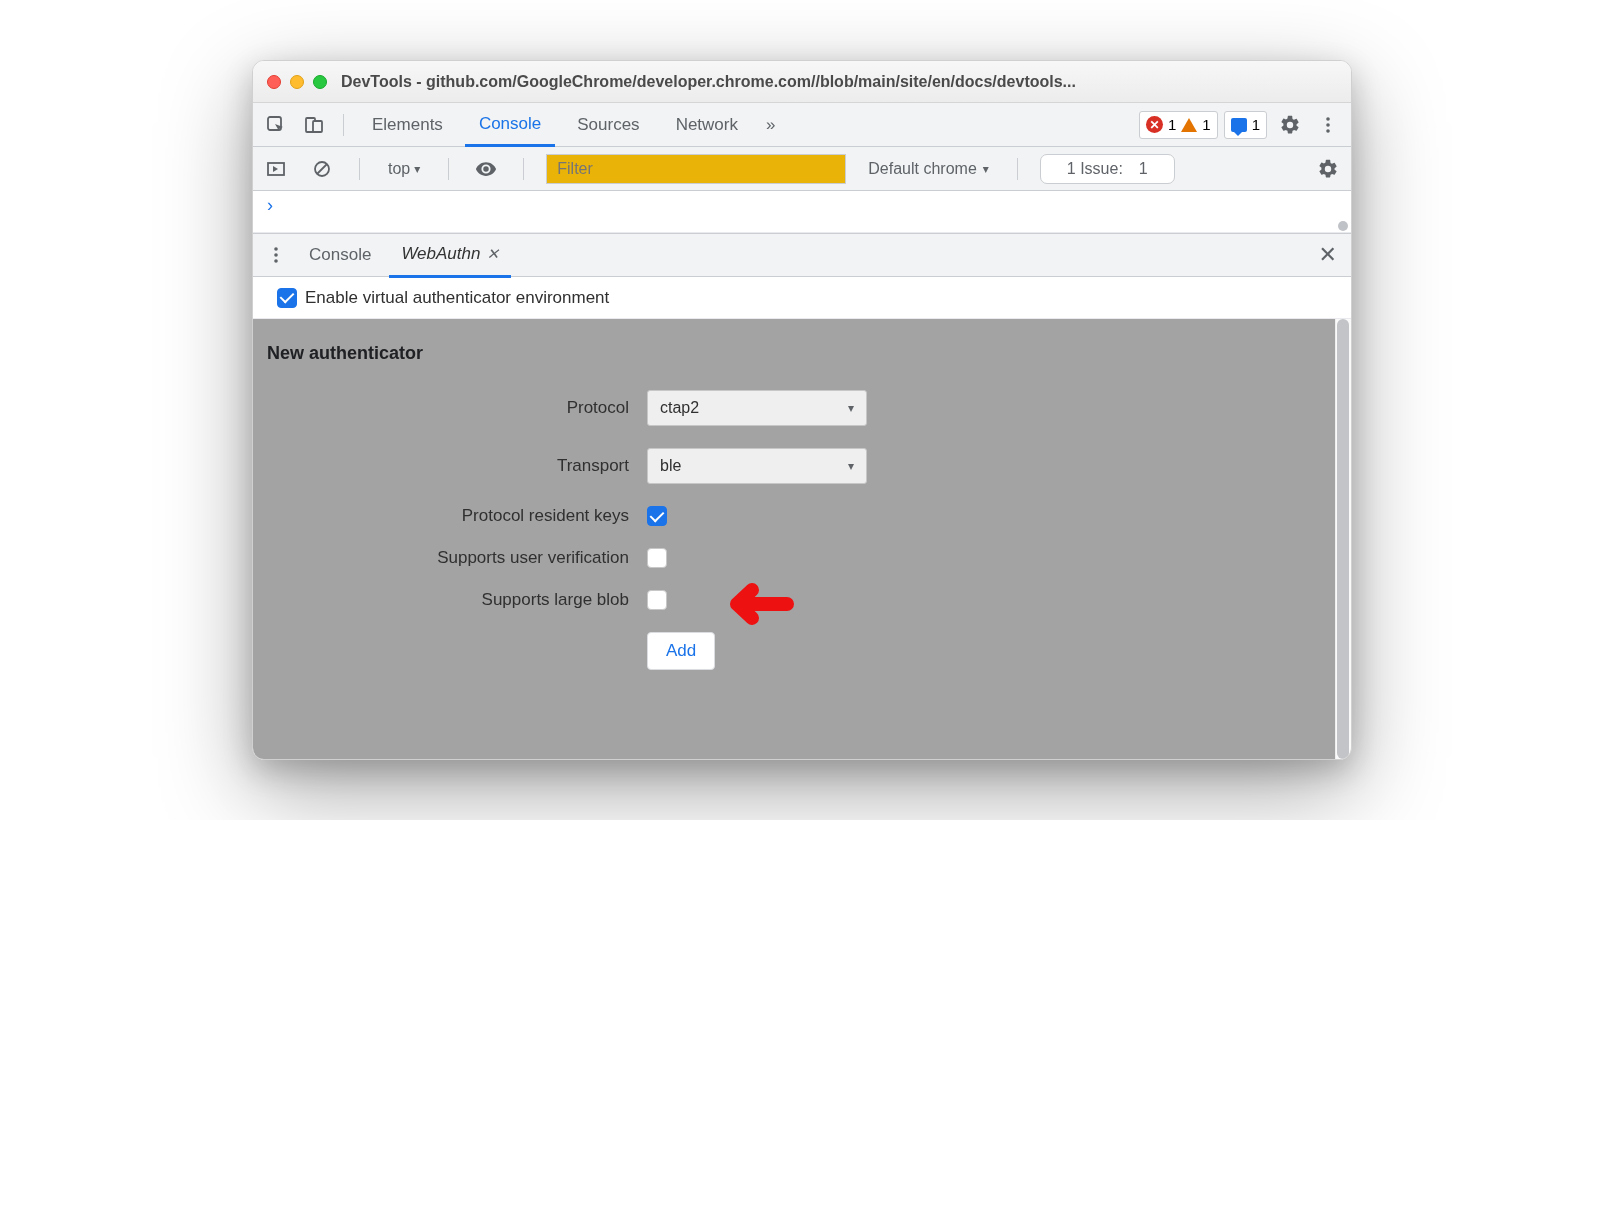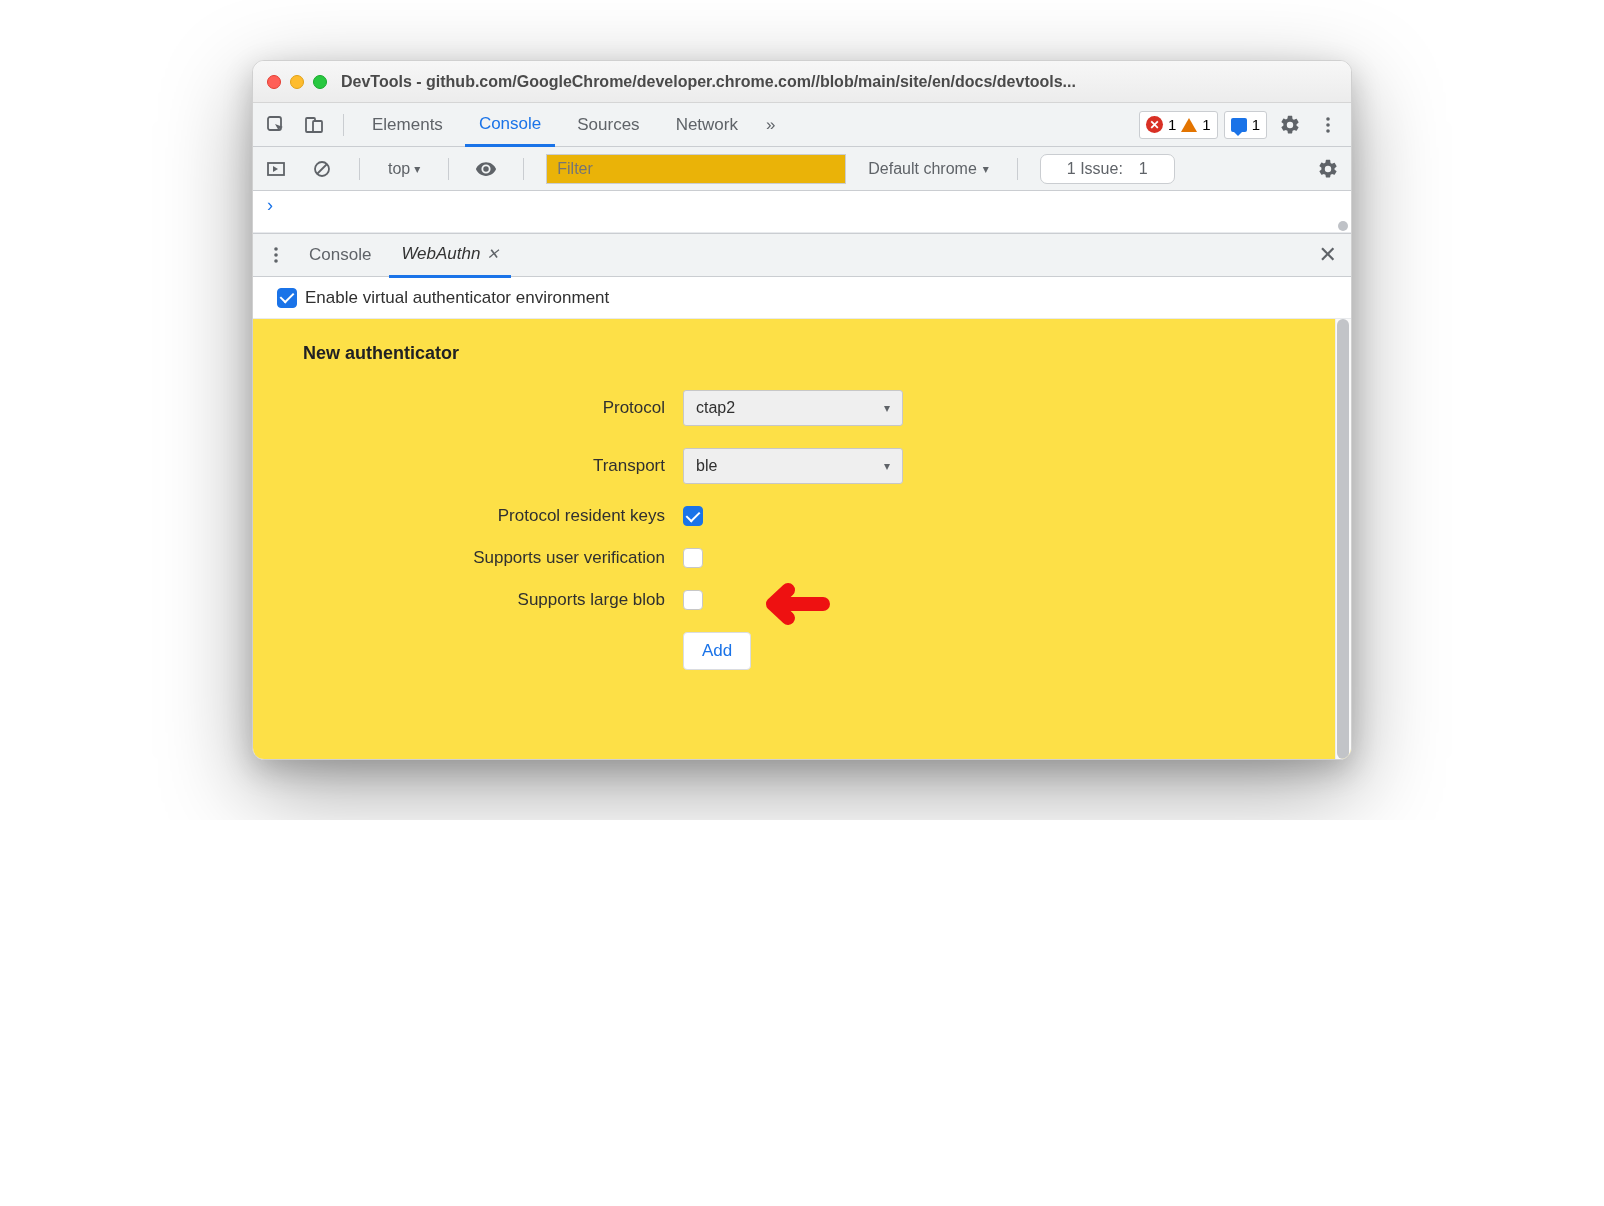--- a/index.html
+++ b/index.html
@@ -74,21 +74,21 @@
     .drawer-tab .close-small{font-size:15px;color:#5f6368;}
     
     .enable-row{
       height:42px;display:flex;align-items:center;padding:0 24px;gap:8px;
       border-bottom:1px solid #e8eaed;background:#fff;font-size:17px;color:#303030;
     }
     .chk{width:20px;height:20px;border-radius:4px;border:1px solid #c7c7c7;display:flex;align-items:center;justify-content:center;cursor:pointer;background:#fff;flex-shrink:0;}
     .chk.checked{background:#1a73e8;border-color:#1a73e8;}
     .chk.checked:after{content:'';width:6px;height:11px;border:solid #fff;border-width:0 2.5px 2.5px 0;transform:rotate(45deg) translate(-1px,-1px);}
     
-    .main-area{display:flex;background:#fde047;min-height:440px;padding-left:36px;}
+    .main-area{display:flex;background:#a3a3a3;min-height:440px;}
     .form-wrap{flex:1;padding:24px 14px 20px 14px;}
     .section-title{font-size:18px;font-weight:700;color:#202124;margin-bottom:26px;}
     .form-row{display:flex;align-items:center;margin-bottom:22px;}
     .form-label{width:380px;text-align:right;padding-right:18px;font-size:17px;color:#303030;}
     .form-ctrl{display:flex;align-items:center;}
     .select-box{width:220px;height:36px;border:1px solid #c7c7c7;border-radius:3px;background:#efefef;display:flex;align-items:center;padding:0 12px;font-size:16px;color:#303030;justify-content:space-between;cursor:pointer;}
     .select-box:after{content:'▾';font-size:12px;color:#5f6368;}
     .add-btn{height:38px;padding:0 18px;border:1px solid #dadce0;border-radius:4px;background:#fff;color:#1a73e8;font-size:17px;font-weight:500;cursor:pointer;}
     
     .scrollbar-right{width:16px;background:#fafafa;border-left:1px solid #eee;position:relative;}

